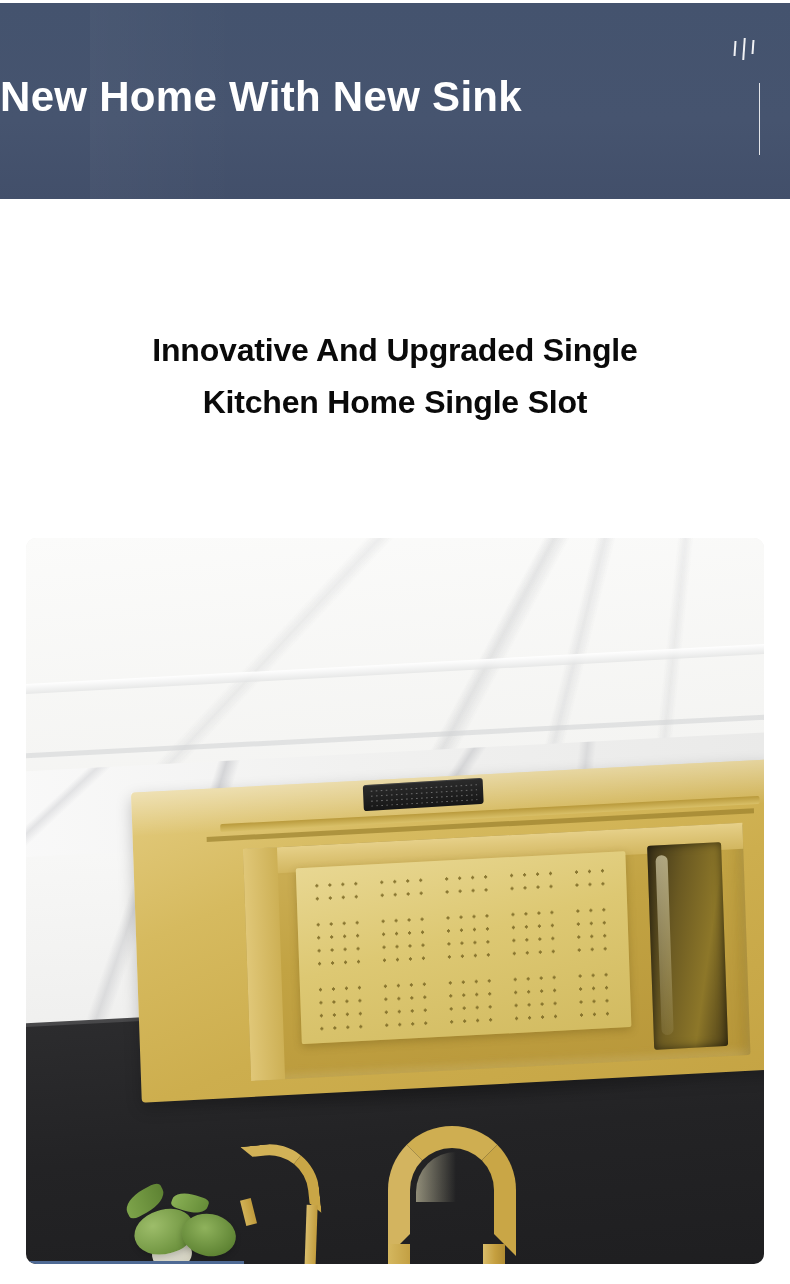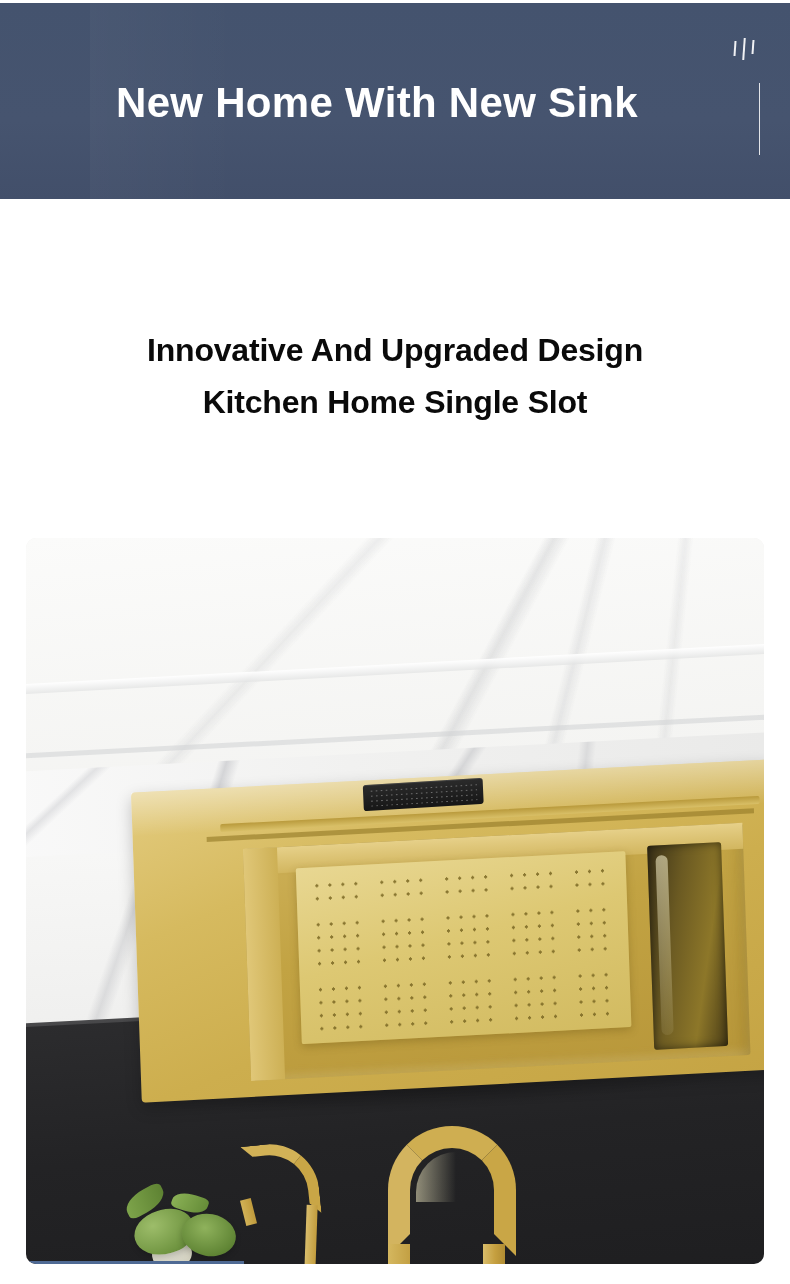--- a/index.html
+++ b/index.html
@@ -27,22 +27,21 @@
   .banner-sheen {
     position: absolute;
     top: 0; left: 90px;
     width: 150px; height: 196px;
     background: linear-gradient(90deg, rgba(255,255,255,0.028), rgba(255,255,255,0));
     pointer-events: none;
   }
   .banner-title {
     position: absolute;
     left: 0; right: 0;
-    top: 76px;
-    text-align: center;
+    top: 70px;
     color: #ffffff;
     font-size: 42px;
     font-weight: bold;
     letter-spacing: 0.3px;
     white-space: nowrap;
     padding-right: 36px;
   }
   
   .deco-ticks {
     position: absolute;
@@ -452,21 +451,21 @@
     <i></i>
       <i></i>
       <i></i>
   </div>
   <div class="deco-rule"></div>
 
   <div class="banner-title">New Home With New Sink</div>
 </div>
 
 <div class="heading">
-  <span class="line">Innovative And Upgraded Design</span>
+  <span class="line">Innovative And Upgraded Single</span>
   <span class="line">Kitchen Home Single Slot</span>
 </div>
 
 <div class="photo">
 
   <div class="wall"></div>
   <div class="wall-veins"></div>
   <div class="wall-seam"></div>
   <div class="wall-seam2"></div>
   <div class="marble-band"></div>

